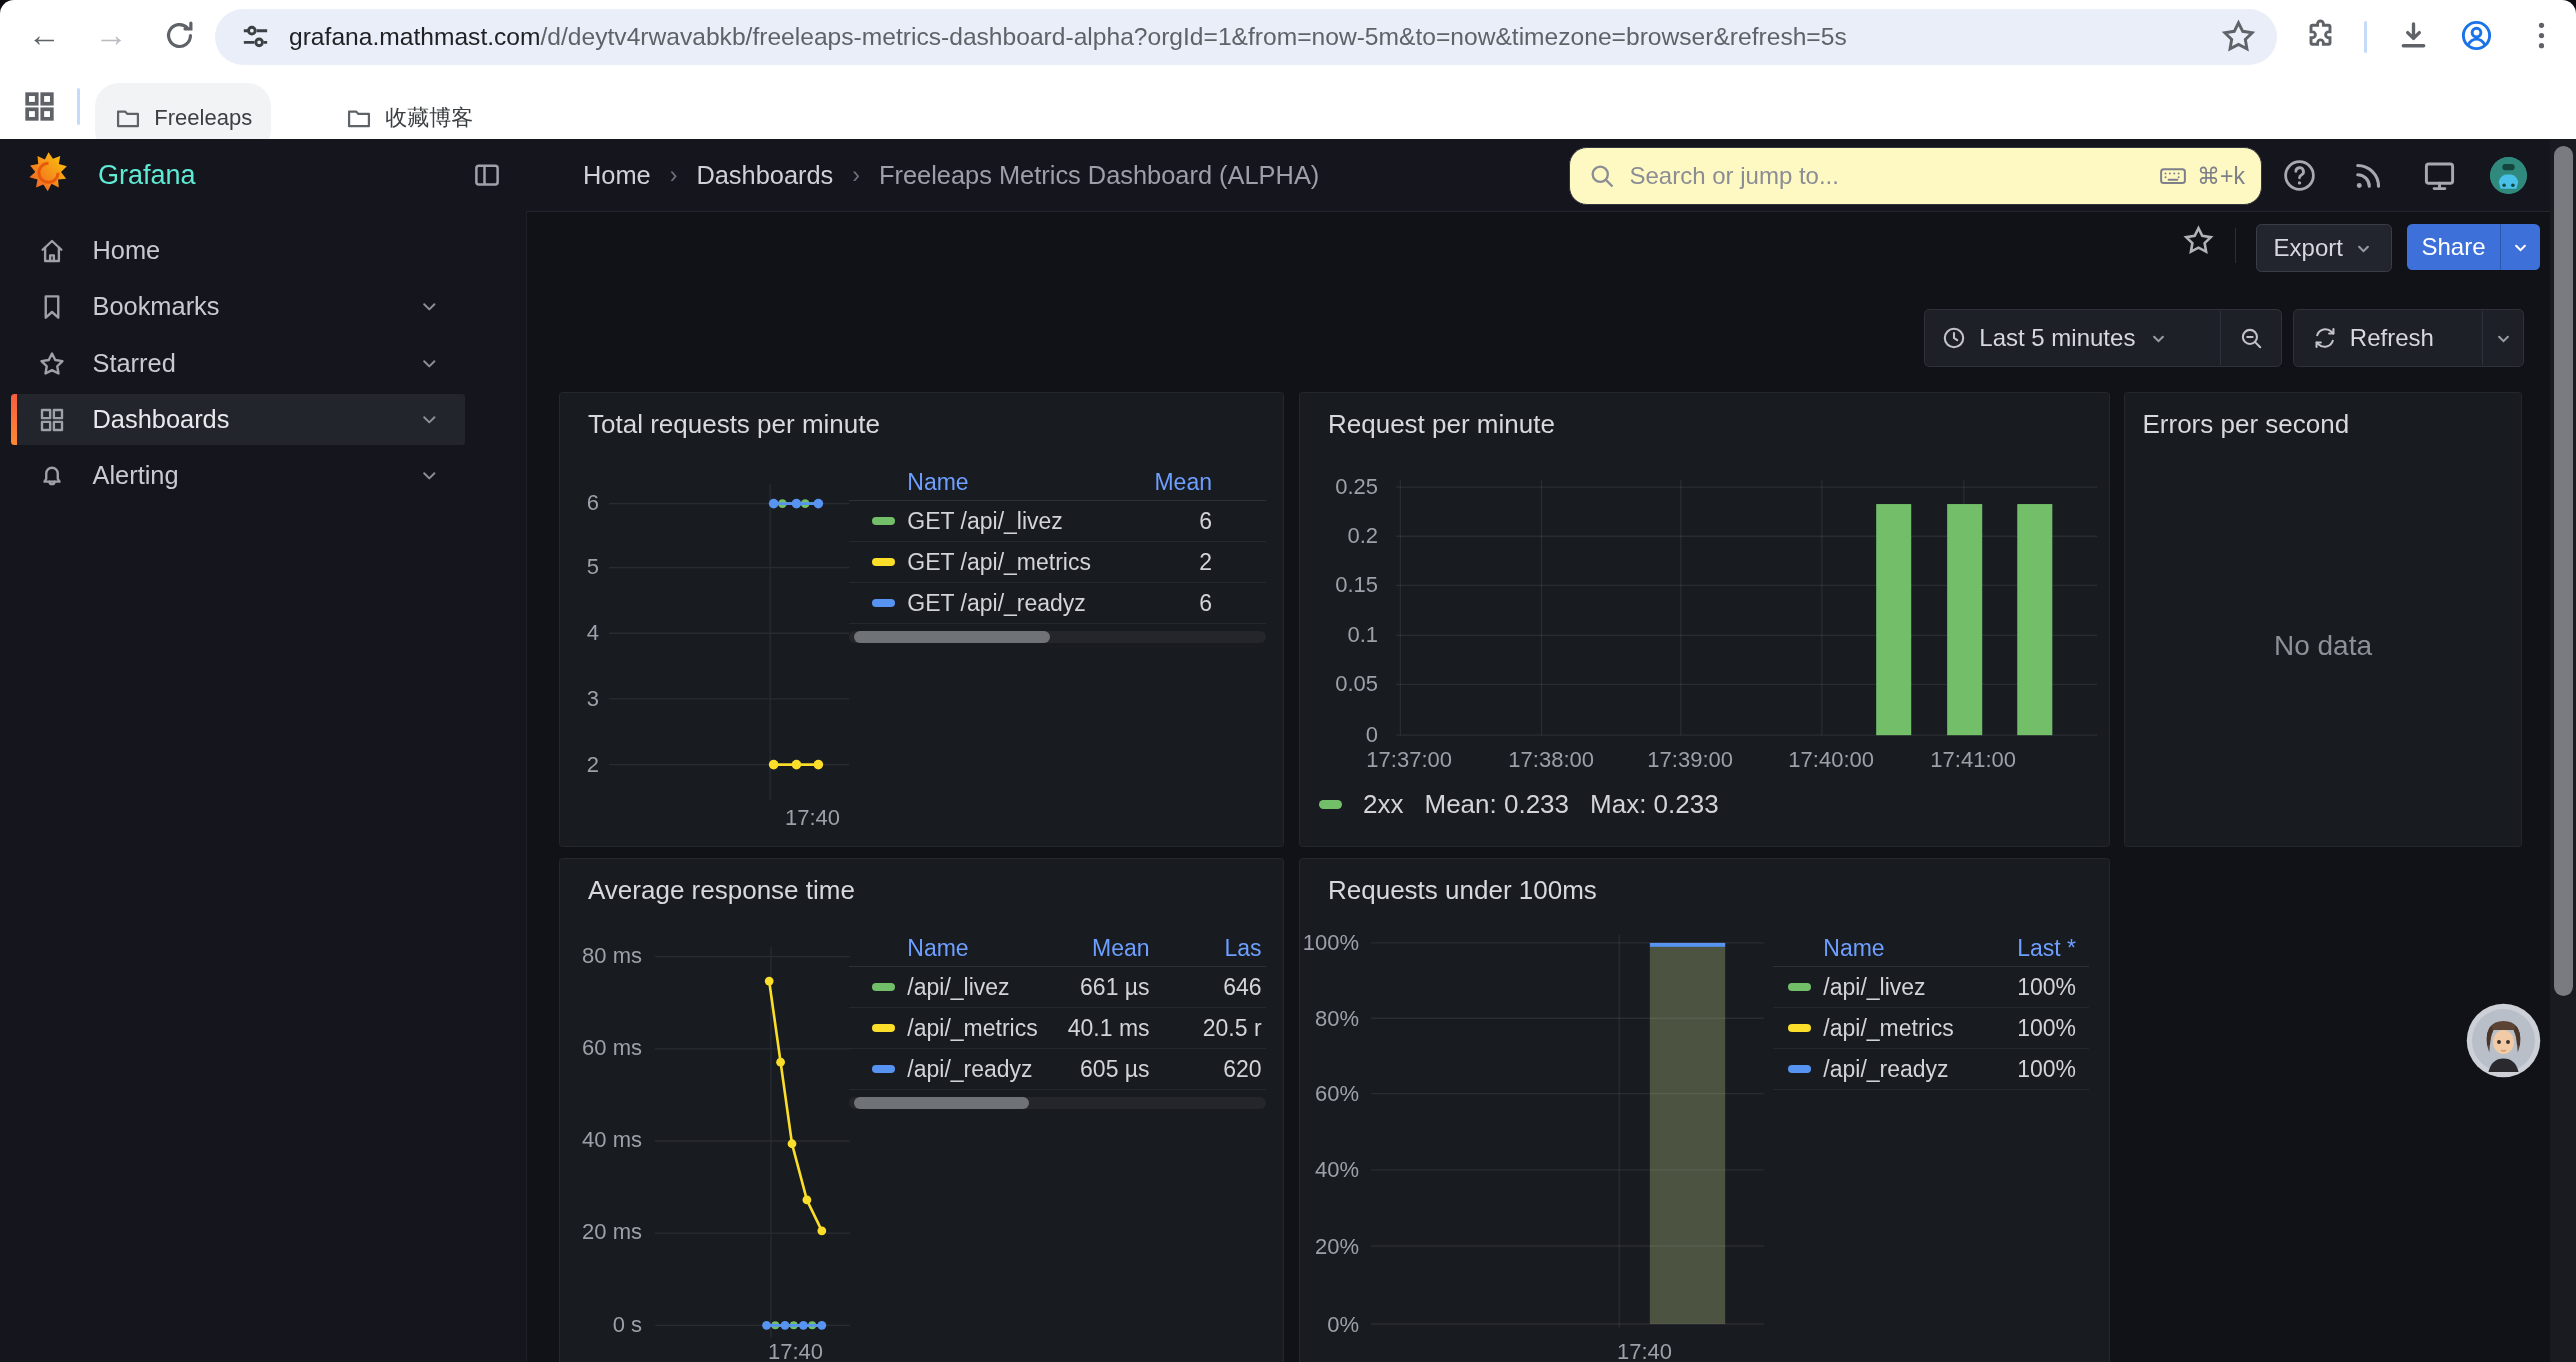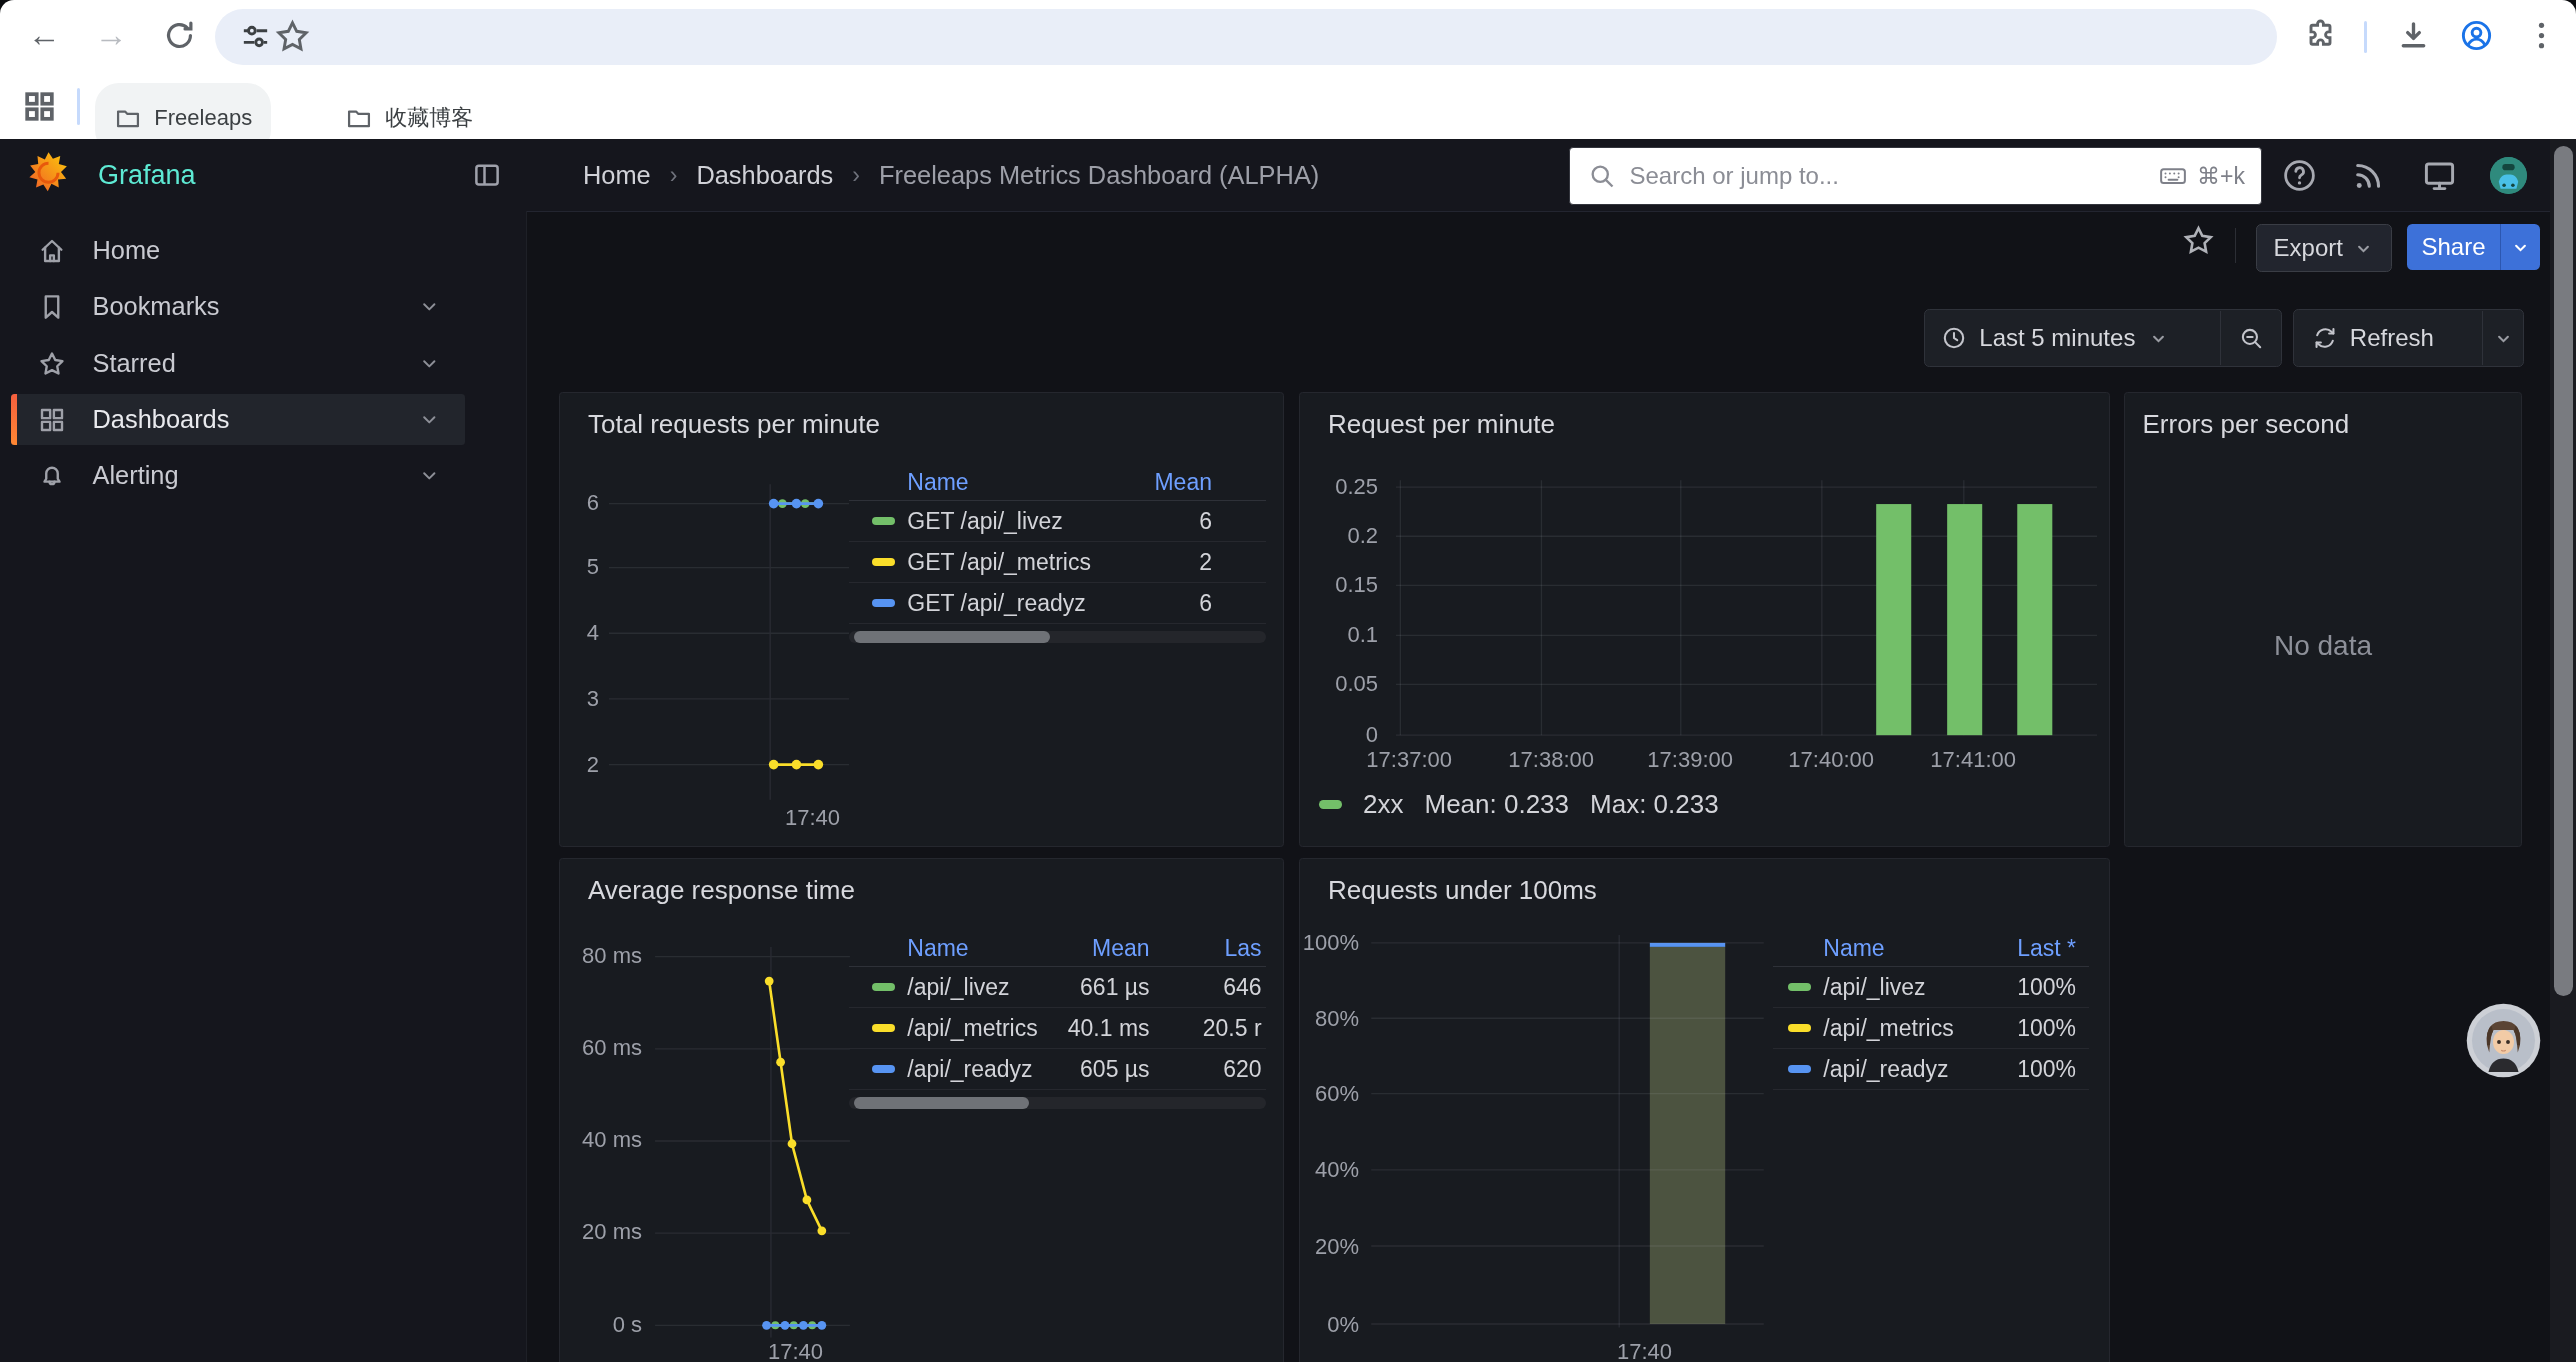--- a/index.html
+++ b/index.html
@@ -29,21 +29,21 @@
   
   #app{position:absolute;top:139px;left:0;width:2576px;height:1224px;background:#111217;overflow:hidden;}
   #topnav{position:absolute;top:0;left:0;width:100%;height:72px;background:#15161d;border-bottom:0.9px solid #232530;}
   #logo{position:absolute;left:24.6px;top:11.4px;width:47px;height:49px;}
   #brand{position:absolute;left:98px;top:0;height:72px;display:flex;align-items:center;font-size:27px;color:#5eead4;font-weight:500;}
   #dock-ic{position:absolute;left:472px;top:21px;width:30px;height:30px;color:#9fa1ab}
   #breadcrumb{position:absolute;left:583px;top:0;height:72px;display:flex;align-items:center;font-size:25.4px;}
   #breadcrumb .crumb{color:#d0d1d7;cursor:pointer;white-space:nowrap}
   #breadcrumb .crumb.dim{color:#9d9fa8}
   #breadcrumb .sep{color:#6f727c;margin:0 19px;font-size:23px}
-  #searchbox{position:absolute;left:1569px;top:8px;width:691px;height:56px;background:#ffffff;border:1.3px solid #33353d;border-radius:4px;display:flex;align-items:center;color:#8b8d95;}
+  #searchbox{position:absolute;left:1569px;top:8px;width:691px;height:56px;background:#fef9c3;border:1.3px solid #33353d;border-radius:18px;display:flex;align-items:center;color:#8b8d95;}
   #searchbox .mag{width:28px;height:28px;margin-left:17.5px;flex:none}
   #searchbox .ph{font-size:24px;margin-left:14px;flex:1}
   #searchbox .kbd{display:flex;align-items:center;gap:8.8px;margin-right:16px;color:#7e8089;font-size:23px;}
   #searchbox .kbd svg{width:30px;height:30px}
   .nav-ic{position:absolute;top:17.5px;width:37px;height:37px;color:#a7a9b1}
   #nav-avatar{position:absolute;left:2490px;top:17.5px;width:37px;height:37px;border-radius:50%;overflow:hidden;background:#2f8a7d;}
   #sidebar{position:absolute;top:72px;left:0;width:526px;bottom:0;background:#15161d;border-right:0.9px solid #1e2027;}
   .side-item{position:absolute;left:10.5px;width:454px;height:51px;display:flex;align-items:center;border-radius:3.5px;cursor:pointer;}
   .side-item .ic{width:30px;height:30px;margin-left:26px;color:#9fa1a9;flex:none}
   .side-item .lbl{font-size:25.4px;color:#c9cad1;margin-left:26px;flex:1}
@@ -111,20 +111,21 @@
     </div>
     <div id="omnibox">
       <span id="omni-tune">
         <svg viewBox="0 0 24 24" fill="none" stroke="currentColor" stroke-width="2">
             <circle cx="9.5" cy="8" r="2.3"></circle>
             <path d="M12.8 8H20M4 8h4.2"></path>
             <circle cx="14.5" cy="16" r="2.3"></circle>
             <path d="M4 16h7.2M17.8 16H20"></path>
           </svg>
       </span>
+      <span id="url"><span class="host">grafana.mathmast.com</span><span class="path">/d/deytv4rwavabkb/freeleaps-metrics-dashboard-alpha?orgId=1&amp;from=now-5m&amp;to=now&amp;timezone=browser&amp;refresh=5s</span></span>
       <span id="omni-star">
         <svg viewBox="0 0 24 24" fill="none" stroke="currentColor" stroke-width="1.8">
             <path d="M12 3.6l2.6 5.2 5.8.9-4.2 4.1 1 5.8L12 16.9l-5.2 2.7 1-5.8-4.2-4.1 5.8-.9z"></path>
           </svg>
       </span>
     </div>
     <div class="tb-ic" style="left:2297px">
       <svg viewBox="0 0 24 24" fill="none" stroke="currentColor" stroke-width="2">
           <path d="M10 4a2 2 0 0 1 4 0v1h3.5a1 1 0 0 1 1 1v3.5h-1a2 2 0 0 0 0 4h1V17a1 1 0 0 1-1 1H14v-1a2 2 0 0 0-4 0v1H6.5a1 1 0 0 1-1-1v-3.5h1a2 2 0 0 0 0-4h-1V6a1 1 0 0 1 1-1H10z"></path>
         </svg>

